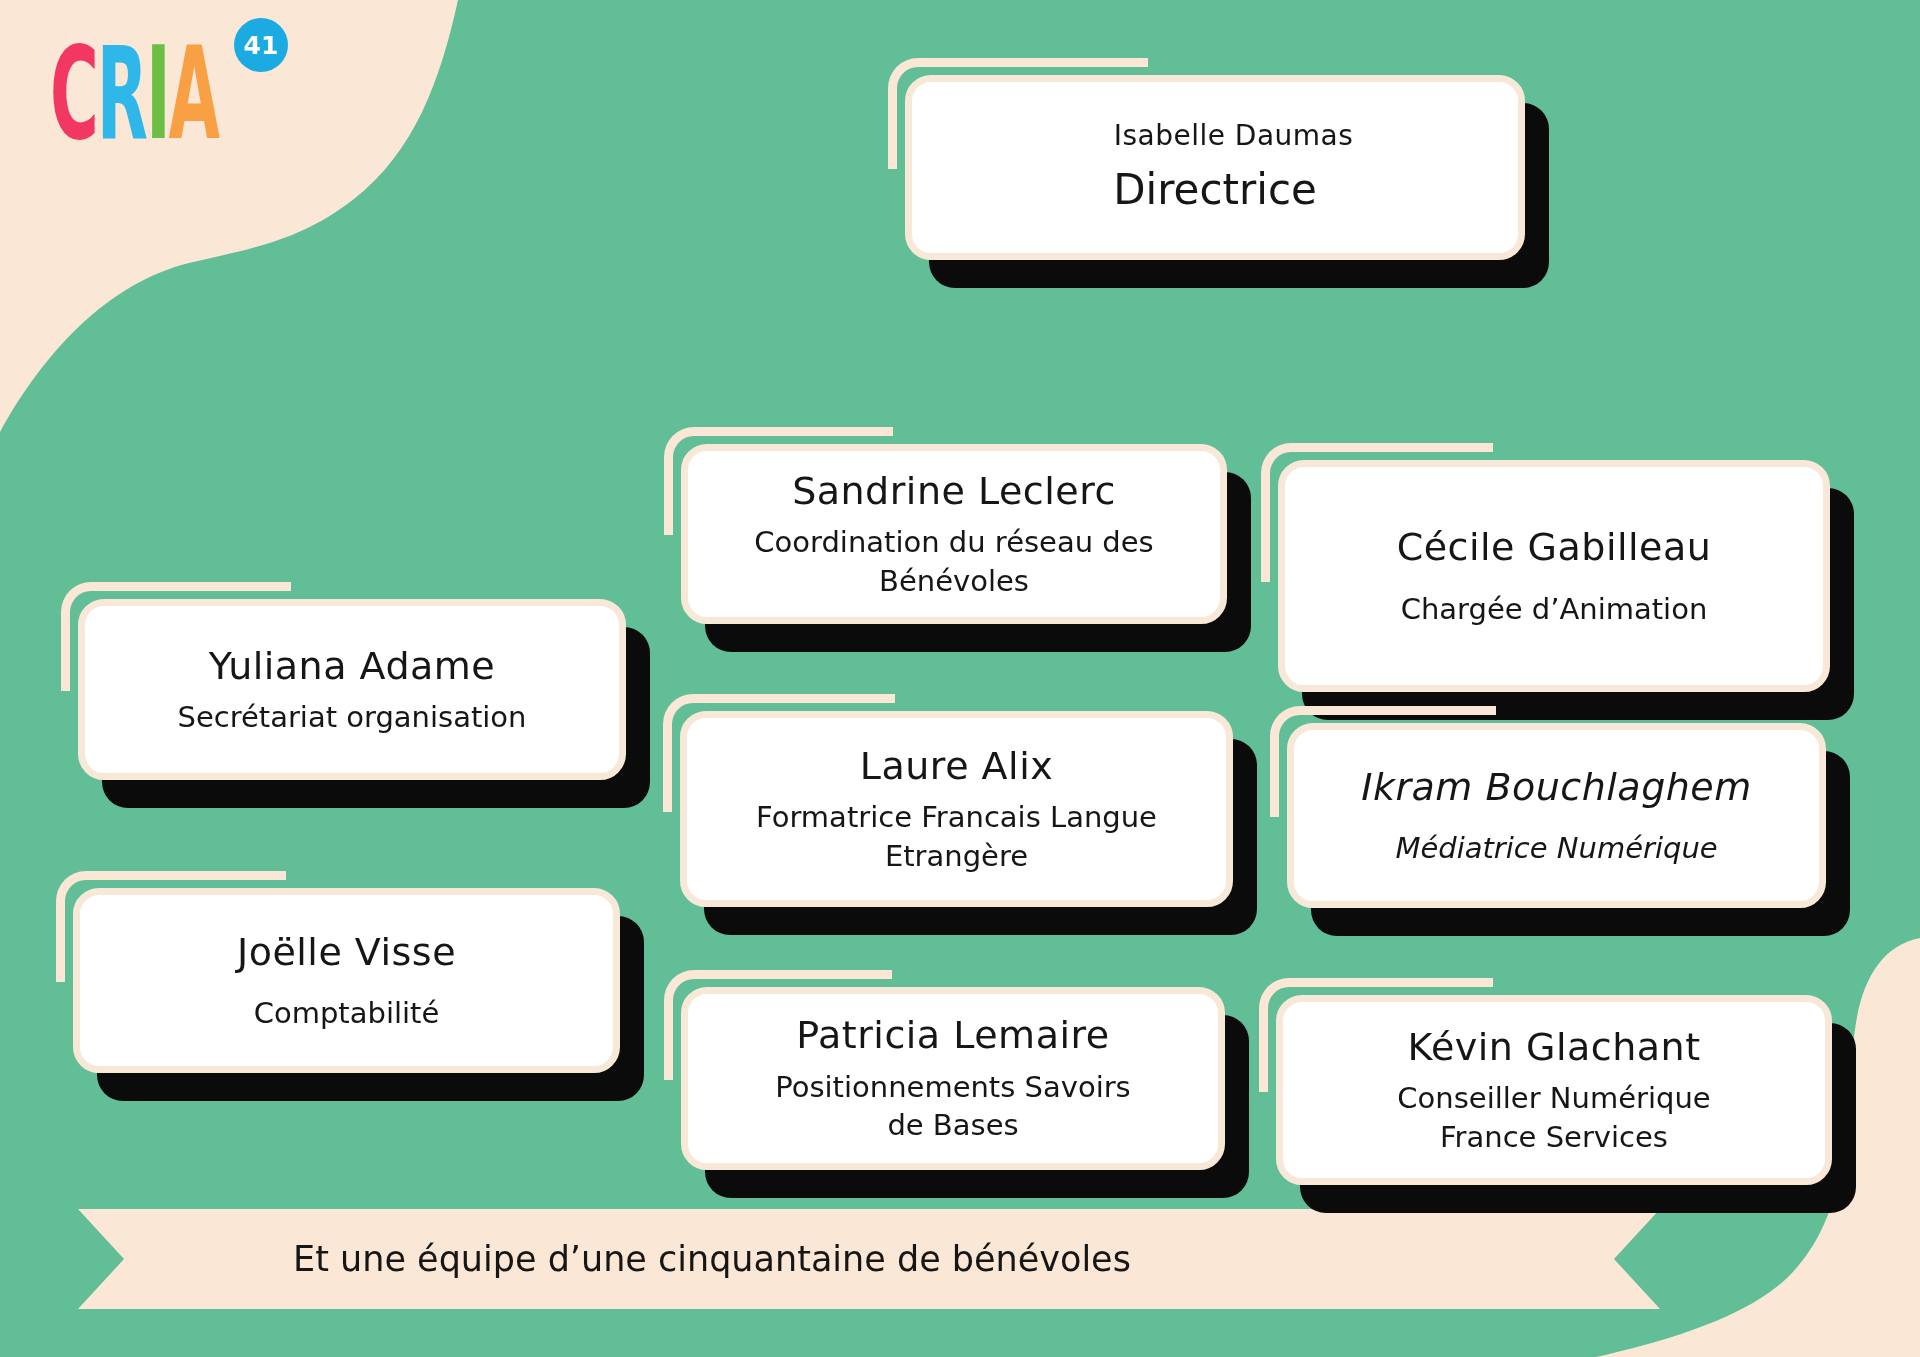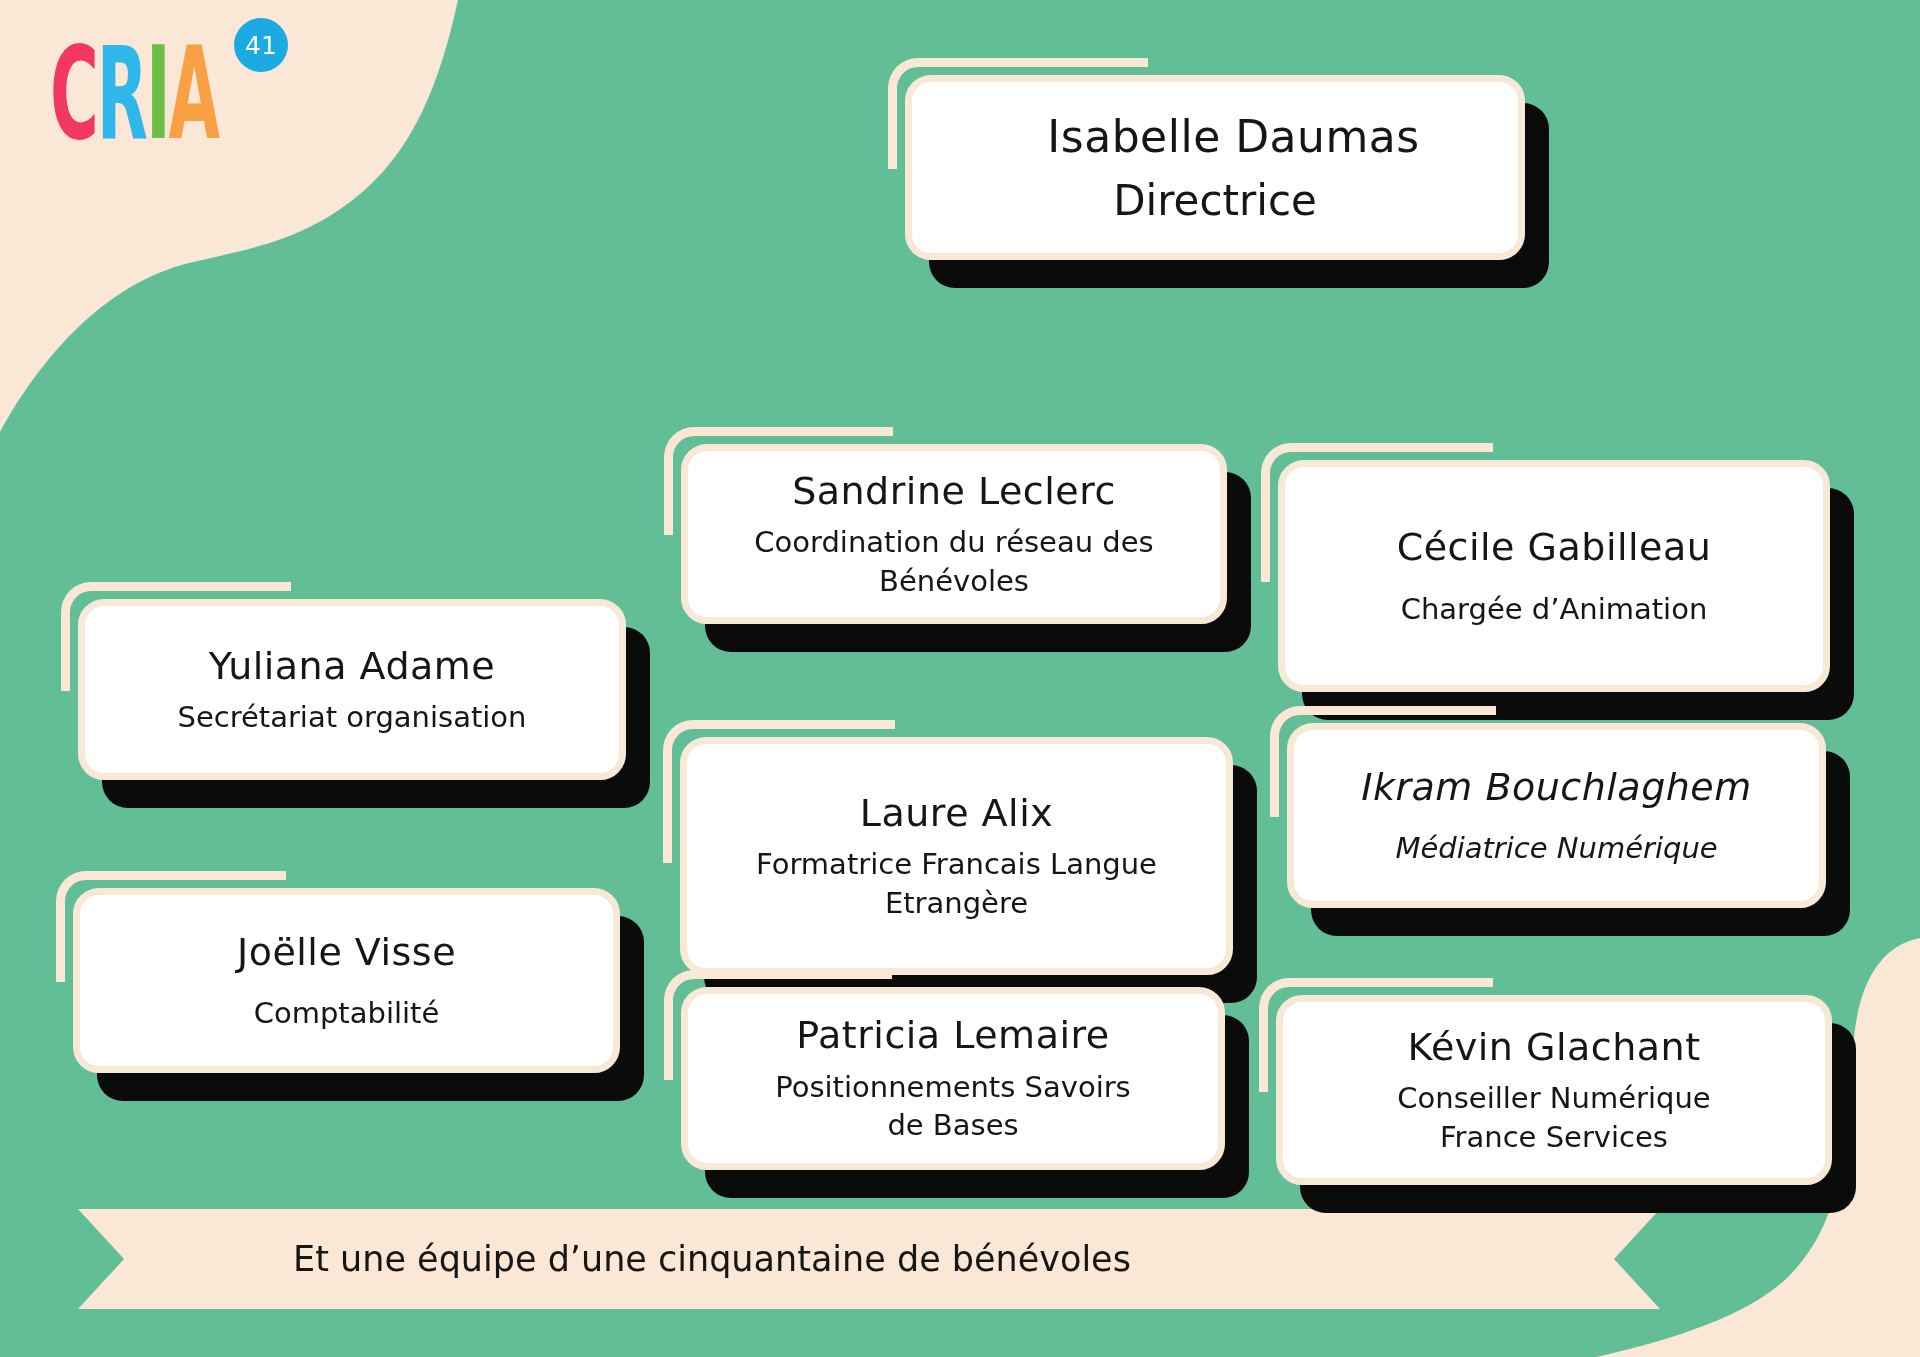--- a/index.html
+++ b/index.html
@@ -47,21 +47,21 @@
     position: absolute;
     left: 184px;
     top: -12px;
     width: 54px;
     height: 54px;
     border-radius: 50%;
     display: flex;
     align-items: center;
     justify-content: center;
     font-size: 25px;
-    font-weight: normal;
+    font-weight: bold;
   }
 
   
   .card {
     position: absolute;
     z-index: 2;
   }
   .bracket {
     position: absolute;
     left: -17px;
@@ -95,21 +95,21 @@
     letter-spacing: 0.5px;
     line-height: 1.25;
   }
   .person-role {
     font-size: 29px;
     font-weight: 400;
     line-height: 1.32;
   }
   .person-role span { display: block; }
   .card.director .person-name {
-    font-size: 44px;
+    font-size: 28px;
     line-height: 1.35;
     margin-left: 37px;
   }
   .card.director .person-role {
     font-size: 42px;
     line-height: 1.3;
   }
 
   
   .ribbon {
@@ -194,21 +194,21 @@
   <div class="card" style="left:78px; top:599px; width:548px; height:181px;">
     <div class="bracket"></div>
     <div class="card-box">
       <div class="person-name">Yuliana Adame</div>
       <div class="person-role">
         <span>Secrétariat organisation</span>
       </div>
     </div>
   </div>
 
-  <div class="card" style="left:680px; top:737px; width:553px; height:238px;">
+  <div class="card" style="left:680px; top:711px; width:553px; height:196px;">
     <div class="bracket"></div>
     <div class="card-box">
       <div class="person-name">Laure Alix</div>
       <div class="person-role">
         <span>Formatrice Francais Langue</span>
         <span>Etrangère</span>
       </div>
     </div>
   </div>
 

